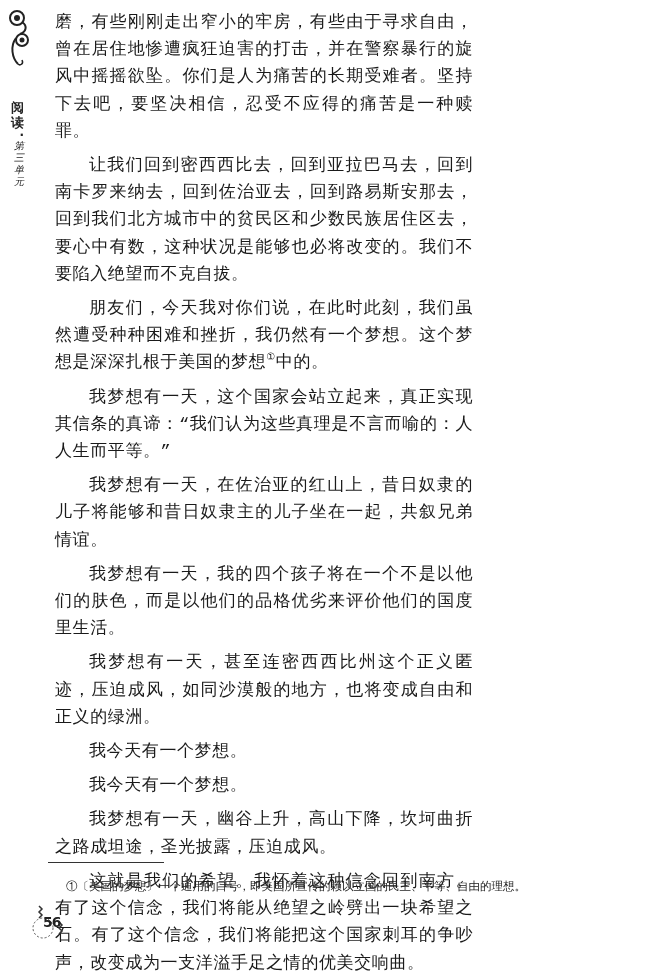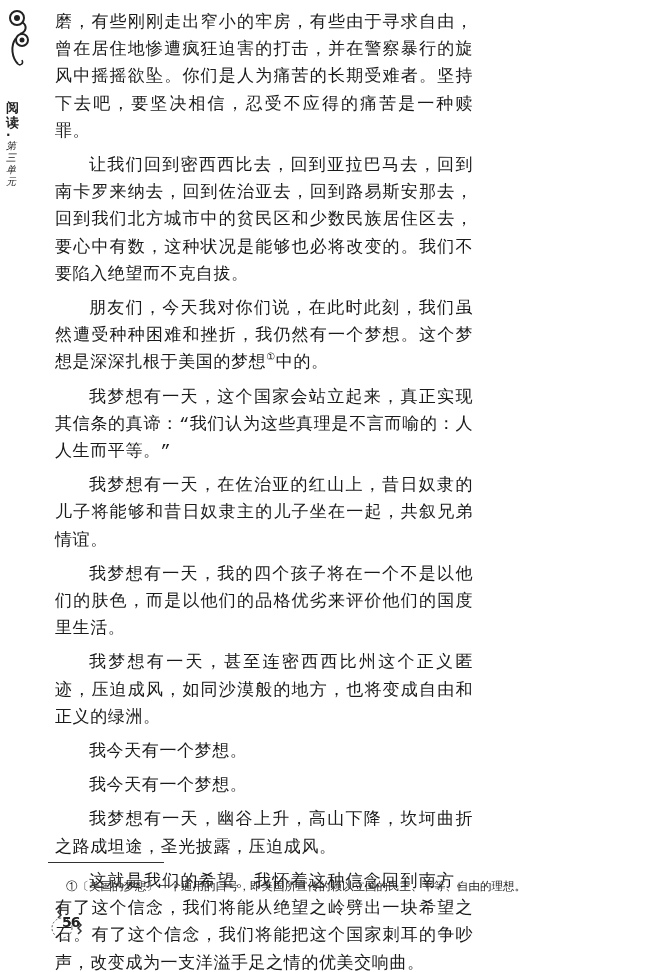--- a/index.html
+++ b/index.html
@@ -2,34 +2,34 @@
 <html><head>
 <meta charset="utf-8">
 <style>
   html, body { margin: 0; padding: 0; background: #ffffff; }
   body { width: 650px; height: 972px; position: relative; overflow: hidden;
          font-family: "DejaVu Serif", "Liberation Serif", serif; color: #1a1a1a; }
   .page { position: absolute; left: 0; top: 0; width: 650px; height: 972px; }
   .ornament-top { position: absolute; left: 6px; top: 8px; width: 28px; height: 60px; }
   .side-label { position: absolute; left: 6px; top: 100px; width: 18px;
                 font-family: "DejaVu Sans", sans-serif; font-size: 12px; line-height: 14px;
-                text-align: left; color: #222; }
+                text-align: right; color: #222; }
   .side-label .main { font-weight: bold; font-size: 13px; display: block; line-height: 15px; }
   .side-label .dot { display: block; font-weight: bold; line-height: 10px; }
   .side-label .sub { display: block; font-size: 10px; line-height: 12px; font-style: italic; }
   .body-text { position: absolute; left: 48px; top: 2px; width: 432px; }
   .para { margin: 7px; font-size: 17px; line-height: 27.2px; text-align: justify;
           letter-spacing: 0.6px; font-family: Liberation Mono, monospace; }
   .para.indent { text-indent: 2em; }
   .para sup { font-size: 10px; vertical-align: super; line-height: 0; }
   .rule { position: absolute; left: 48px; top: 862px; width: 116px; height: 0;
           border-top: 1px solid #333; }
   .footnote { position: absolute; left: 66px; top: 878px; width: 560px;
               font-size: 11.5px; line-height: 16px; color: #222; }
-  .page-num-wrap { position: absolute; left: 40px; top: 904px; width: 60px; height: 40px; }
+  .page-num-wrap { position: absolute; left: 21px; top: 904px; width: 60px; height: 40px; }
   .page-num { position: absolute; left: 22px; top: 10px; font-family: "DejaVu Sans", sans-serif;
               font-size: 14px; font-weight: bold; color: #222; letter-spacing: -1px; }
 </style>
 </head>
 <body>
 
 <div class="page">
 
   <svg class="ornament-top" viewBox="0 0 28 60">
     <circle cx="11" cy="10" r="7" fill="none" stroke="#222" stroke-width="2"></circle>

